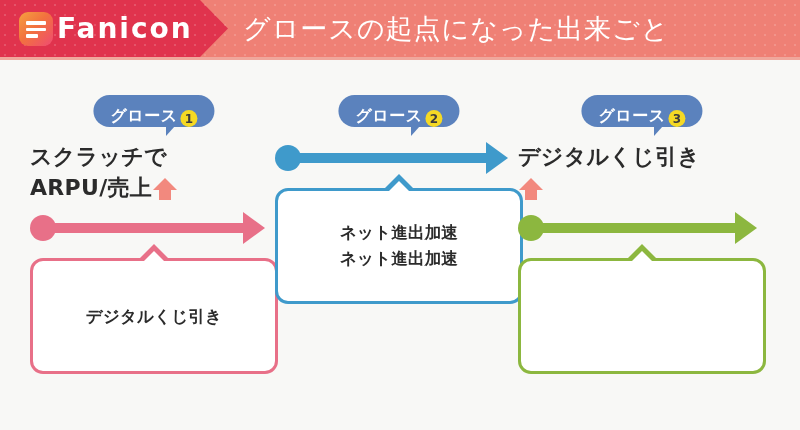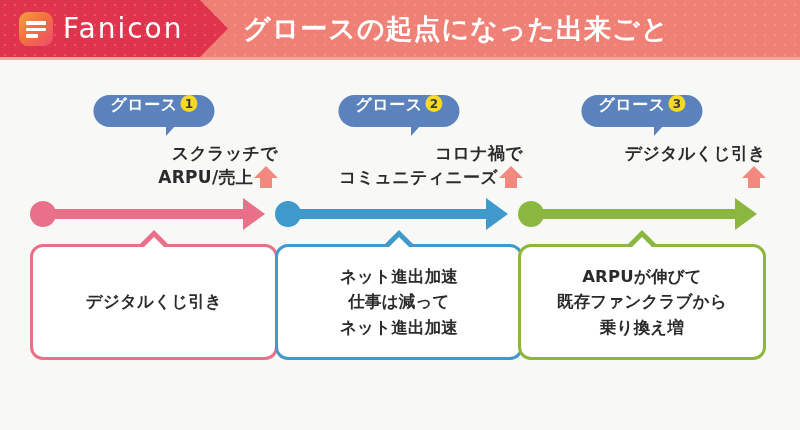--- a/index.html
+++ b/index.html
@@ -27,62 +27,62 @@
   .header-underline{position:absolute;left:0;top:57px;width:800px;height:3px;background:#f0a79c;}
   .logo-mark{
     position:absolute;left:19px;top:12px;width:34px;height:34px;border-radius:9px;
     background:linear-gradient(135deg,#f5a13f 0%,#f2723e 45%,#ef4b72 100%);
   }
   .logo-mark .bar{position:absolute;background:#fff;border-radius:1px;}
   .logo-mark .b1{left:7px;top:9px;width:20px;height:3.5px;}
   .logo-mark .b2{left:7px;top:15.5px;width:20px;height:3.5px;}
   .logo-mark .b3{left:7px;top:22px;width:12px;height:3.5px;}
   .logo-text{
-    position:absolute;left:63px;top:9px;
-    font-size:28px;font-weight:normal;color:#ffffff;letter-spacing:2px;
+    position:absolute;left:57px;top:9px;
+    font-size:28px;font-weight:bold;color:#ffffff;letter-spacing:2px;
     line-height:40px;
   }
   .header-title{
     position:absolute;left:243px;top:8px;
-    font-size:27px;font-weight:bold;color:#ffffff;letter-spacing:1px;
+    font-size:27px;font-weight:normal;color:#ffffff;letter-spacing:1px;
     line-height:42px;white-space:nowrap;
   }
 
   
   .col{position:absolute;top:95px;width:248px;}
   .col.c1{left:30px;}
   .col.c2{left:275px;}
   .col.c3{left:518px;}
 
   
   .badge-wrap{position:relative;height:38px;}
   .badge{
     position:absolute;left:50%;transform:translateX(-50%);
     top:0;height:32px;padding:0 17px;border-radius:16px;
     background:#5b82bd;color:#fff;
     font-size:16px;font-weight:bold;letter-spacing:.5px;
-    display:flex;align-items:flex-start;gap:3px;white-space:nowrap;
+    display:flex;align-items:flex-end;gap:3px;white-space:nowrap;
   }
   .badge-num{
     display:inline-flex;align-items:center;justify-content:center;
     width:17px;height:17px;border-radius:50%;
     background:#f5d924;color:#3c3c3c;font-size:12px;font-weight:bold;
     line-height:1;
   }
   .badge-tail{
     position:absolute;left:calc(50% + 12px);top:31px;
     width:0;height:0;
     border-left:9px solid #5b82bd;
     border-bottom:10px solid transparent;
   }
 
   
   .headline{
-    margin-top:8px;text-align:right;
-    font-size:17px;font-weight:bold;color:#2b2b2b;line-height:1.42;
+    margin-top:8px;text-align:left;
+    font-size:22px;font-weight:bold;color:#2b2b2b;line-height:1.42;
     letter-spacing:.3px;
   }
   .headline .ln{display:block;position:relative;white-space:nowrap;}
   .up-arrow{
     display:inline-block;vertical-align:-5px;margin-left:1px;
     width:24px;height:22px;position:relative;
   }
   .up-arrow i{position:absolute;}
   .up-arrow .head{
     left:0;top:0;width:0;height:0;
@@ -178,39 +178,32 @@
 
 <div class="col c2">
   <div class="badge-wrap">
     <div class="badge">
       <span>グロース</span>
       <span class="badge-num">2</span>
     </div>
     <div class="badge-tail"></div>
   </div>
 
-  <div class="headline">
-    <span class="ln">コロナ禍で</span>
-    <span class="ln">
-      <span>コミュニティニーズ</span><span class="up-arrow"><i class="head"></i><i class="stem"></i></span>
-    </span>
-  </div>
 
   <div class="flow">
     <div class="dot" style="background:#3f9acb"></div>
     <div class="line" style="width:203px;background:#3f9acb"></div>
     <div class="tip" style="left:211px;border-left:22px solid #3f9acb"></div>
   </div>
 
   <div class="callout" style="border-color:#3f9acb">
     <div class="nub" style="border-bottom-color:#3f9acb"></div>
     <div class="nub-in"></div>
     <div class="callout-text">
       <span>ネット進出加速</span>
-      <span>仕事は減って</span>
       <span>ネット進出加速</span>
     </div>
   </div>
 </div>
 
 <div class="col c3">
   <div class="badge-wrap">
     <div class="badge">
       <span>グロース</span>
       <span class="badge-num">3</span>
@@ -227,19 +220,14 @@
 
   <div class="flow">
     <div class="dot" style="background:#8cb73f"></div>
     <div class="line" style="width:209px;background:#8cb73f"></div>
     <div class="tip" style="left:217px;border-left:22px solid #8cb73f"></div>
   </div>
 
   <div class="callout" style="border-color:#8cb73f">
     <div class="nub" style="border-bottom-color:#8cb73f"></div>
     <div class="nub-in"></div>
-    <div class="callout-text">
-      <span>ARPUが伸びて</span>
-      <span>既存ファンクラブから</span>
-      <span>乗り換え増</span>
-    </div>
   </div>
 </div>
 
 </body></html>

